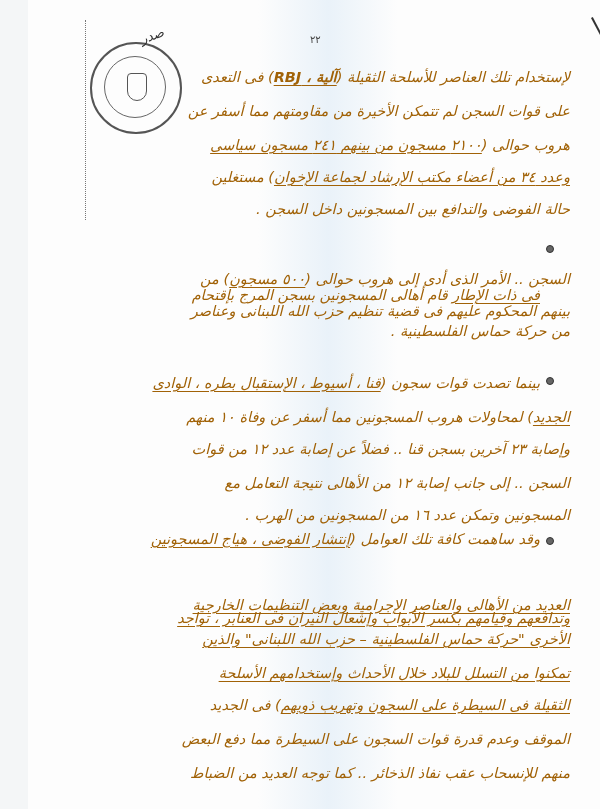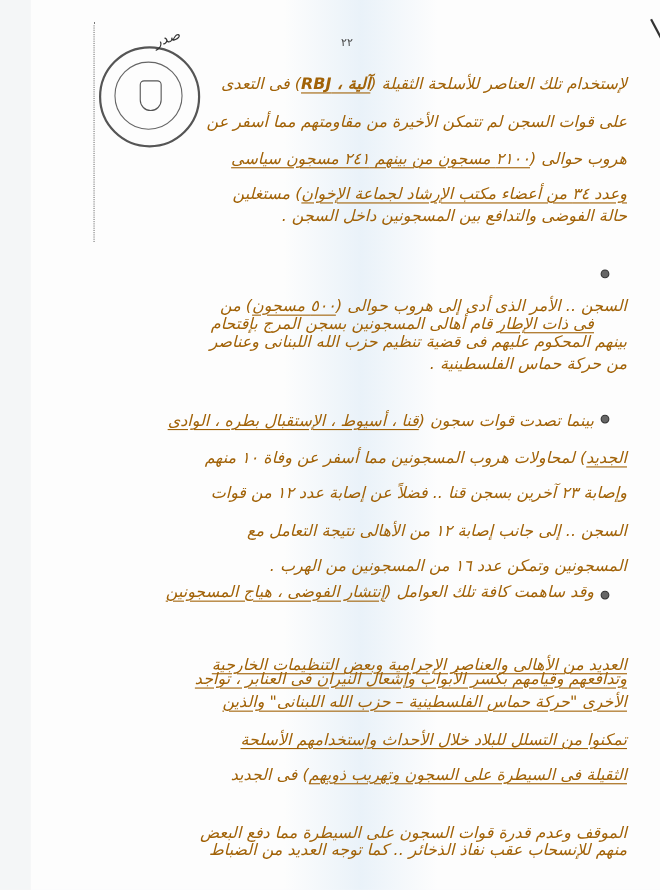--- a/index.html
+++ b/index.html
@@ -77,21 +77,21 @@
     <div class="line" style="top:0;">
       <span>لإستخدام تلك العناصر للأسلحة الثقيلة (</span><span class="u b">آلية ، RBJ</span><span>) فى التعدى</span>
     </div>
     <div class="line" style="top:34px;">على قوات السجن لم تتمكن الأخيرة من مقاومتهم مما أسفر عن</div>
     <div class="line" style="top:68px;">
       <span>هروب حوالى (</span><span class="u">٢١٠٠ مسجون من بينهم ٢٤١ مسجون سياسى</span>
     </div>
     <div class="line" style="top:100px;">
       <span class="u">وعدد ٣٤ من أعضاء مكتب الإرشاد لجماعة الإخوان</span><span>) مستغلين</span>
     </div>
-    <div class="line" style="top:120px;">حالة الفوضى والتدافع بين المسجونين داخل السجن .</div>
+    <div class="line" style="top:132px;">حالة الفوضى والتدافع بين المسجونين داخل السجن .</div>
   </div>
 
   <div class="bullet" style="left:518px;top:245px;"></div>
   <div class="text" style="top:232px;width:480px;height:130px;">
     <div class="line" style="top:0;right:30px;margin-top:48px;">
       <span class="u">فى ذات الإطار</span><span> قام أهالى المسجونين بسجن المرج بإقتحام</span>
     </div>
     <div class="line" style="top:32px;">
       <span>السجن .. الأمر الذى أدى إلى هروب حوالى (</span><span class="u">٥٠٠ مسجون</span><span>) من</span>
     </div>
@@ -117,16 +117,16 @@
     <div class="line" style="top:0;right:30px;">
       <span>وقد ساهمت كافة تلك العوامل (</span><span class="u">إنتشار الفوضى ، هياج المسجونين</span>
     </div>
     <div class="line u" style="top:34px;margin-top:45px;">وتدافعهم وقيامهم بكسر الأبواب وإشعال النيران فى العنابر ، تواجد</div>
     <div class="line u" style="top:66px;">العديد من الأهالى والعناصر الإجرامية وبعض التنظيمات الخارجية</div>
     <div class="line u" style="top:100px;">الأخرى "حركة حماس الفلسطينية – حزب الله اللبنانى" والذين</div>
     <div class="line u" style="top:134px;">تمكنوا من التسلل للبلاد خلال الأحداث وإستخدامهم الأسلحة</div>
     <div class="line" style="top:166px;">
       <span class="u">الثقيلة فى السيطرة على السجون وتهريب ذويهم</span><span>) فى الجديد</span>
     </div>
-    <div class="line" style="top:200px;margin-top:19px;">الموقف وعدم قدرة قوات السجون على السيطرة مما دفع البعض</div>
+    <div class="line" style="top:200px;">الموقف وعدم قدرة قوات السجون على السيطرة مما دفع البعض</div>
     <div class="line" style="top:234px;">منهم للإنسحاب عقب نفاذ الذخائر .. كما توجه العديد من الضباط</div>
   </div>
 </div>
 
 </body></html>

